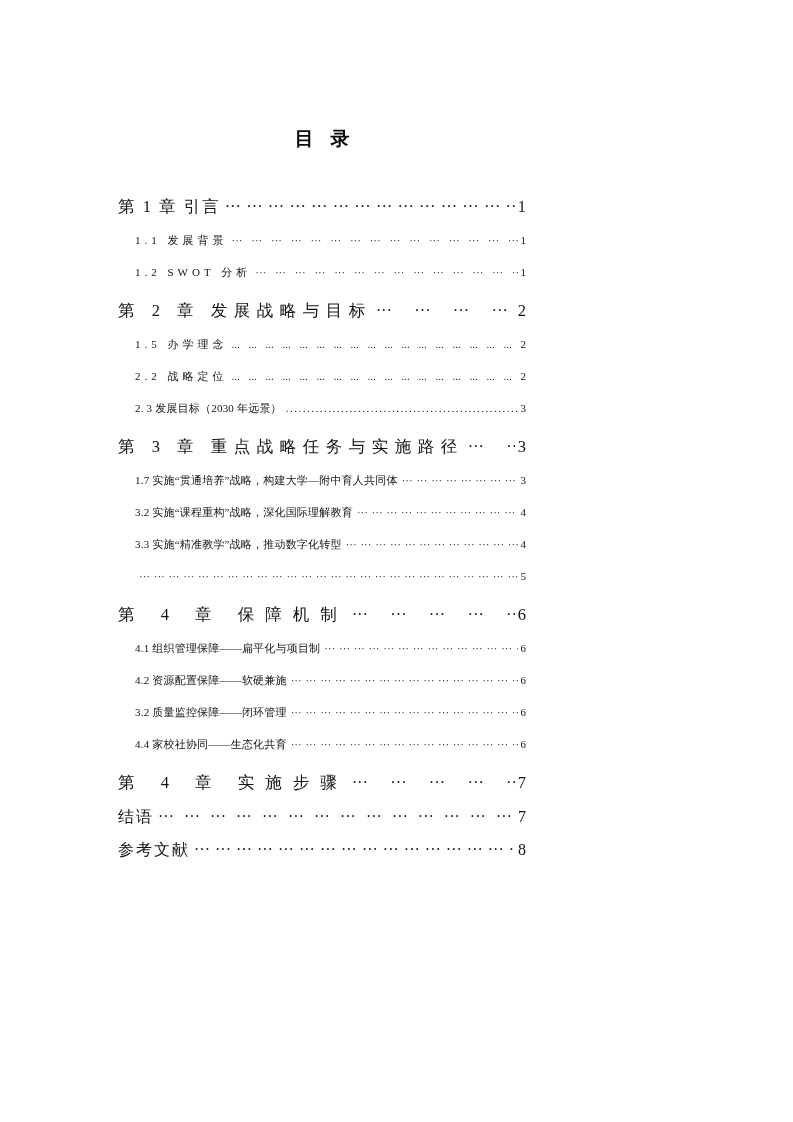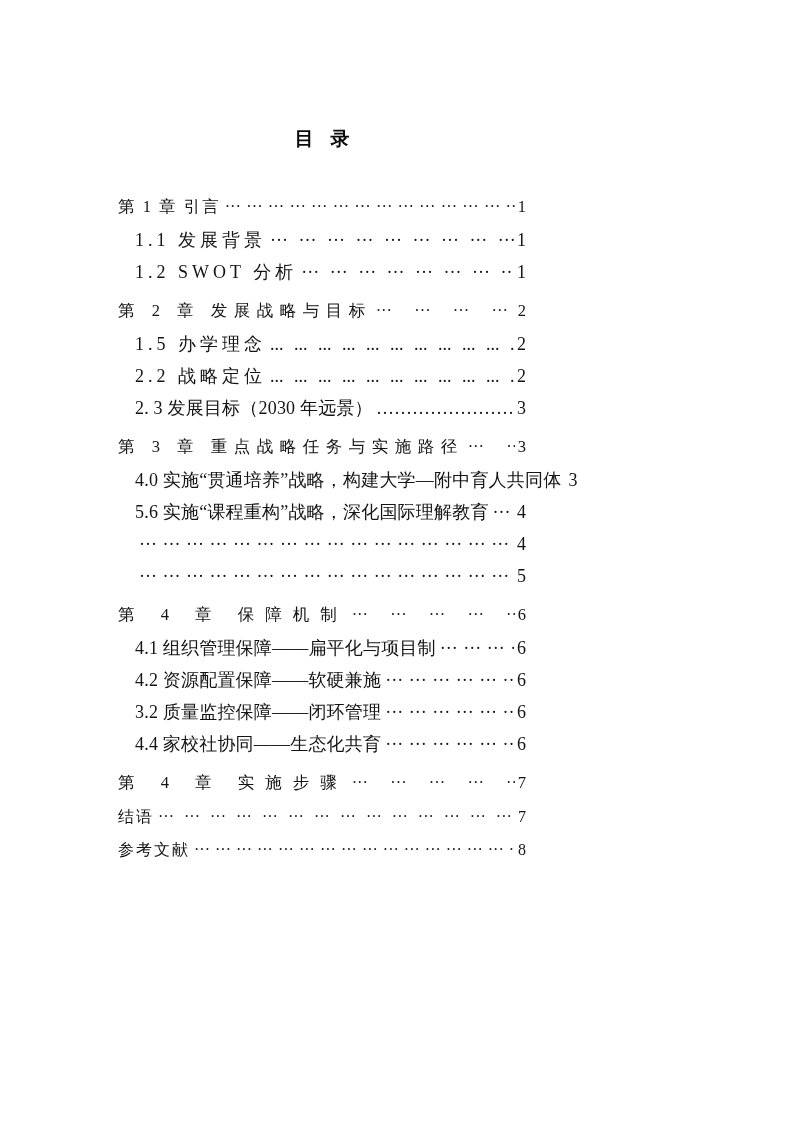--- a/index.html
+++ b/index.html
@@ -18,21 +18,21 @@
     margin:0 0 44px 0;
     font-size:19px;
     line-height:26px;
     font-weight:bold;
     text-align:center;
     word-spacing:12px;
     color:#0a0a0a;
   }
   .row{display:flex;align-items:flex-end;}
   .lv1{font-size:16.5px;line-height:22px;margin-top:18px;}
-  .lv2{font-size:18px;line-height:20px;margin-top:12px;padding-left:17px;}
+  .lv2{font-size:11px;line-height:20px;margin-top:12px;padding-left:17px;}
   .lv3{font-size:16px;line-height:20px;margin-top:13px;}
   .sp-s0{letter-spacing:0.2px;}
   .sp-s1{letter-spacing:2px;}
   .sp-s2{letter-spacing:4px;}
   .sp-s3{letter-spacing:6.5px;}
   .sp-s4{letter-spacing:11px;}
   .label{white-space:nowrap;flex:0 0 auto;}
   .leader{
     flex:1 1 auto;
     overflow:hidden;
@@ -89,30 +89,31 @@
     <span class="label">2. 3 发展目标（2030 年远景）</span>
     <span class="leader ld-low-tight">................................................................................................................................................................................................................................................................................................................................</span>
     <span class="pnum">3</span>
   </div>
       <div class="row lv1 sp-s3">
     <span class="label">第 3 章 重点战略任务与实施路径</span>
     <span class="leader ld-mid-wide">··· ··· ··· ··· ··· ··· ··· ··· ··· ··· ··· ··· ··· ··· ··· ··· ··· ··· ··· ··· ··· ··· ··· ··· ··· ··· ··· ··· ··· ··· ··· ··· ··· ··· ··· ··· ··· ··· ··· ··· ··· ··· ··· ··· ··· ··· ··· ··· ··· ··· ··· ··· ··· ··· ··· ··· ··· ··· ··· ··· ··· ··· ··· ··· ··· ··· ··· ··· ··· ··· ··· ··· ··· ··· ··· ··· ··· ··· ··· ··· </span>
     <span class="pnum">3</span>
   </div>
       <div class="row lv2 sp-s0">
-    <span class="label">4.0 实施“贯通培养”战略，构建大学—附中育人共同体</span>
+    <span class="label">1.7 实施“贯通培养”战略，构建大学—附中育人共同体</span>
     <span class="leader ld-mid-tight">··· ··· ··· ··· ··· ··· ··· ··· ··· ··· ··· ··· ··· ··· ··· ··· ··· ··· ··· ··· ··· ··· ··· ··· ··· ··· ··· ··· ··· ··· ··· ··· ··· ··· ··· ··· ··· ··· ··· ··· ··· ··· ··· ··· ··· ··· ··· ··· ··· ··· ··· ··· ··· ··· ··· ··· ··· ··· ··· ··· ··· ··· ··· ··· ··· ··· ··· ··· ··· ··· ··· ··· ··· ··· ··· ··· ··· ··· ··· ··· </span>
     <span class="pnum">3</span>
   </div>
       <div class="row lv2 sp-s0">
-    <span class="label">5.6 实施“课程重构”战略，深化国际理解教育</span>
+    <span class="label">3.2 实施“课程重构”战略，深化国际理解教育</span>
     <span class="leader ld-mid-tight">··· ··· ··· ··· ··· ··· ··· ··· ··· ··· ··· ··· ··· ··· ··· ··· ··· ··· ··· ··· ··· ··· ··· ··· ··· ··· ··· ··· ··· ··· ··· ··· ··· ··· ··· ··· ··· ··· ··· ··· ··· ··· ··· ··· ··· ··· ··· ··· ··· ··· ··· ··· ··· ··· ··· ··· ··· ··· ··· ··· ··· ··· ··· ··· ··· ··· ··· ··· ··· ··· ··· ··· ··· ··· ··· ··· ··· ··· ··· ··· </span>
     <span class="pnum">4</span>
   </div>
       <div class="row lv2 sp-s0">
+    <span class="label">3.3 实施“精准教学”战略，推动数字化转型</span>
     <span class="leader ld-mid-tight">··· ··· ··· ··· ··· ··· ··· ··· ··· ··· ··· ··· ··· ··· ··· ··· ··· ··· ··· ··· ··· ··· ··· ··· ··· ··· ··· ··· ··· ··· ··· ··· ··· ··· ··· ··· ··· ··· ··· ··· ··· ··· ··· ··· ··· ··· ··· ··· ··· ··· ··· ··· ··· ··· ··· ··· ··· ··· ··· ··· ··· ··· ··· ··· ··· ··· ··· ··· ··· ··· ··· ··· ··· ··· ··· ··· ··· ··· ··· ··· </span>
     <span class="pnum">4</span>
   </div>
       <div class="row lv2 sp-s0">
     <span class="leader ld-mid-tight">··· ··· ··· ··· ··· ··· ··· ··· ··· ··· ··· ··· ··· ··· ··· ··· ··· ··· ··· ··· ··· ··· ··· ··· ··· ··· ··· ··· ··· ··· ··· ··· ··· ··· ··· ··· ··· ··· ··· ··· ··· ··· ··· ··· ··· ··· ··· ··· ··· ··· ··· ··· ··· ··· ··· ··· ··· ··· ··· ··· ··· ··· ··· ··· ··· ··· ··· ··· ··· ··· ··· ··· ··· ··· ··· ··· ··· ··· ··· ··· </span>
     <span class="pnum">5</span>
   </div>
       <div class="row lv1 sp-s4">
     <span class="label">第 4 章 保障机制</span>
     <span class="leader ld-mid-wide">··· ··· ··· ··· ··· ··· ··· ··· ··· ··· ··· ··· ··· ··· ··· ··· ··· ··· ··· ··· ··· ··· ··· ··· ··· ··· ··· ··· ··· ··· ··· ··· ··· ··· ··· ··· ··· ··· ··· ··· ··· ··· ··· ··· ··· ··· ··· ··· ··· ··· ··· ··· ··· ··· ··· ··· ··· ··· ··· ··· ··· ··· ··· ··· ··· ··· ··· ··· ··· ··· ··· ··· ··· ··· ··· ··· ··· ··· ··· ··· </span>

